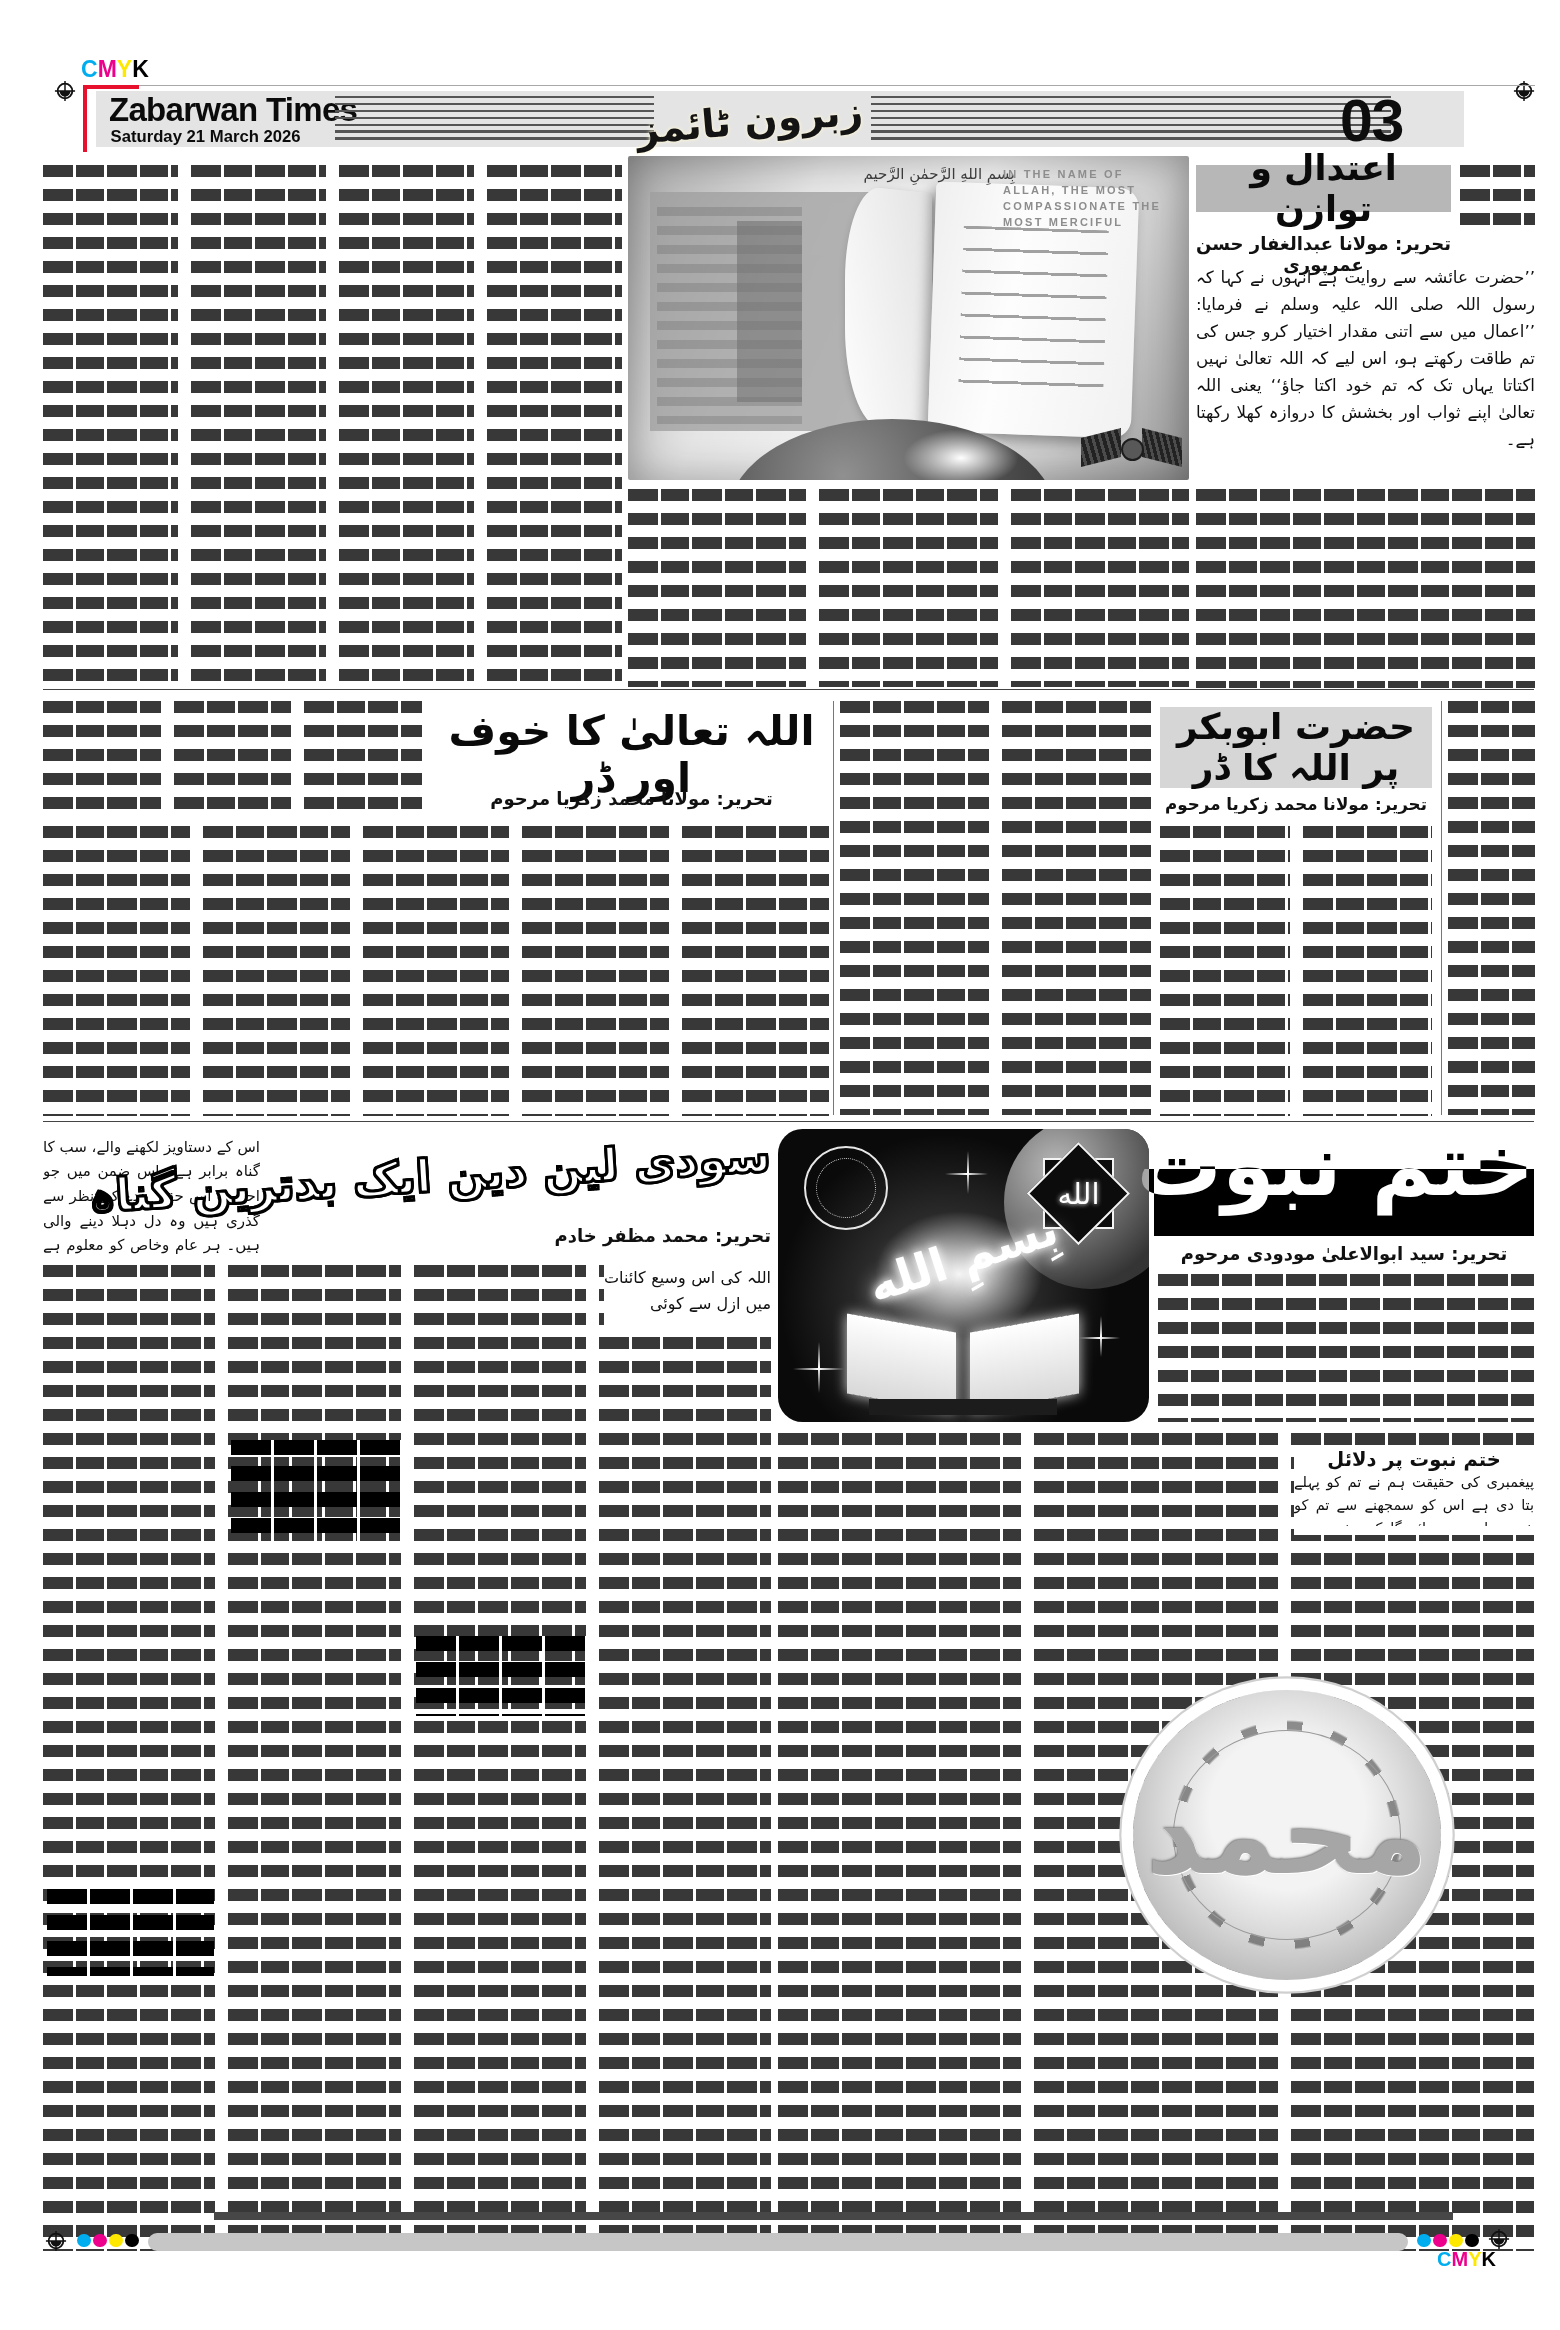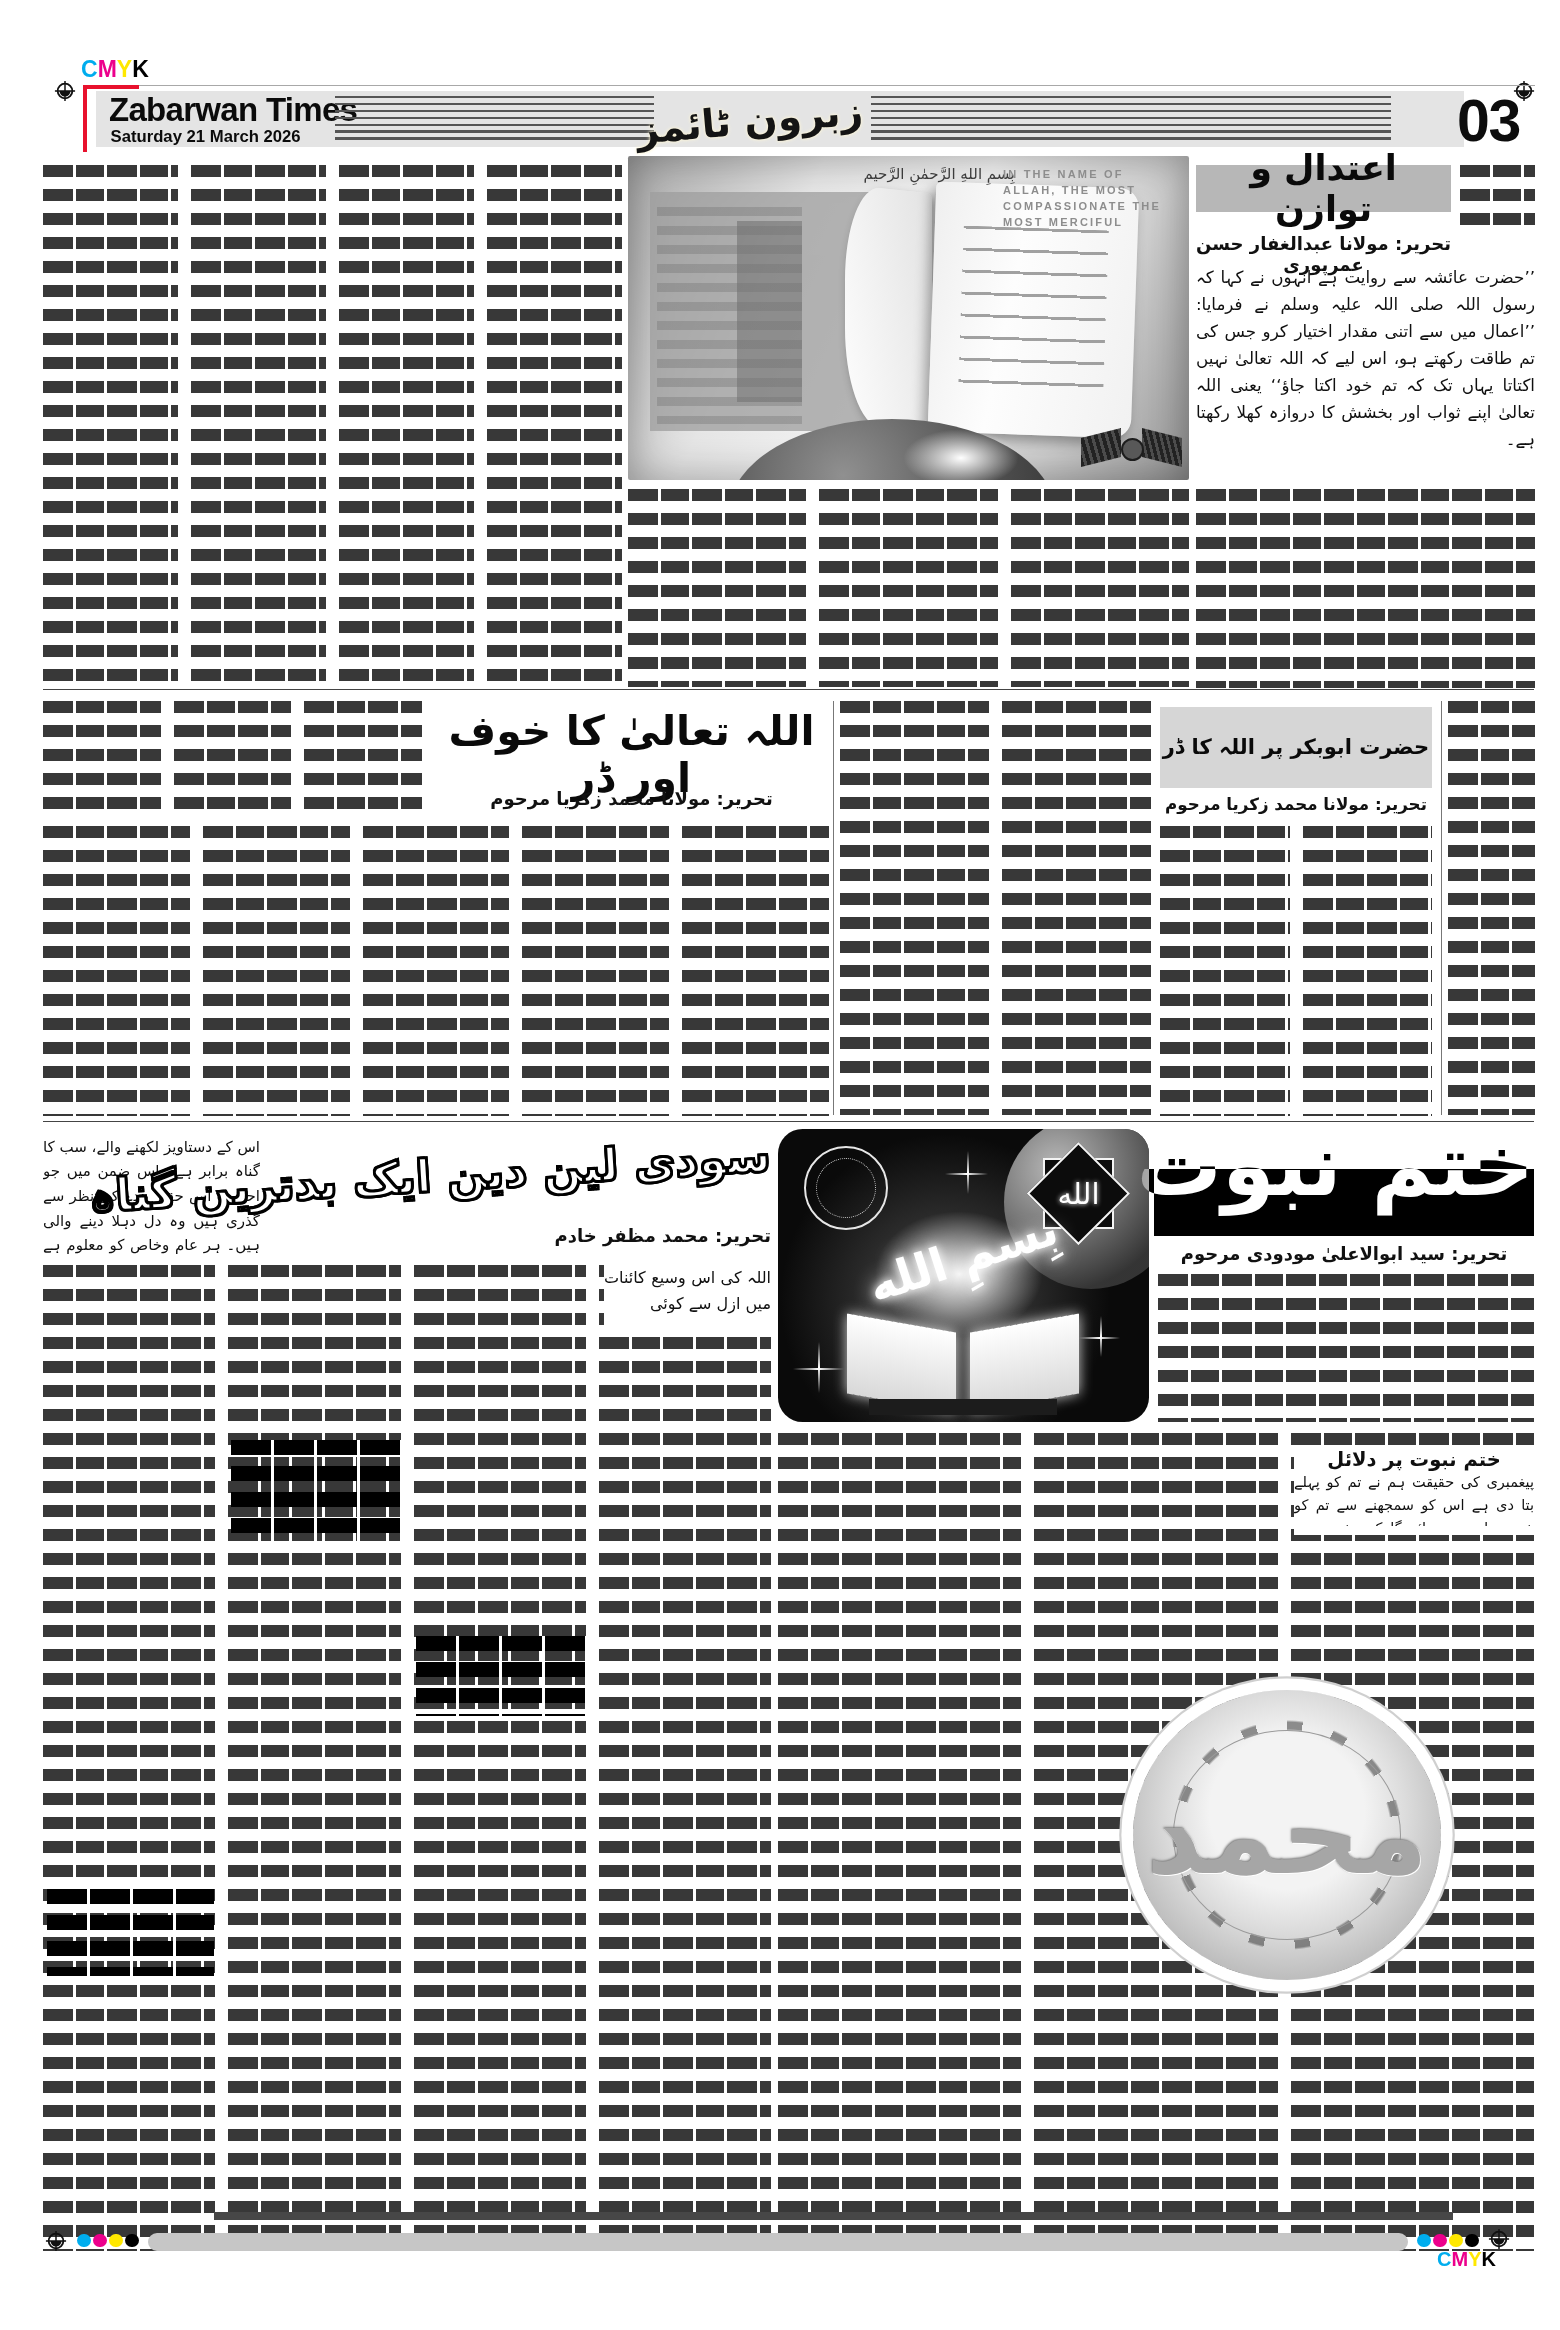--- a/index.html
+++ b/index.html
@@ -131,21 +131,21 @@
   <div class="abs hairline" style="left:87px;top:85px;width:1448px;height:1.4px;"></div>
   <div class="abs red-v" style="left:83px;top:85px;width:56px;height:4.3px;"></div>
   <div class="abs red-v" style="left:83px;top:85px;width:3.6px;height:67px;"></div>
 
   <div class="abs mast" style="left:96px;top:91px;width:1368px;height:56px;">
     <div class="abs mast-title" style="left:13px;top:0px;">Zabarwan Times</div>
     <div class="abs mast-date" style="left:14.5px;top:36px;">Saturday 21 March 2026</div>
     <div class="abs mlines" style="left:239px;top:5px;width:319px;height:46px;"></div>
     <div class="abs mast-ur" style="left:561px;top:5.8px;width:206px;text-align:center;">زبرون ٹائمز</div>
     <div class="abs mlines" style="left:775px;top:5px;width:520px;height:46px;"></div>
-    <div class="abs pagenum" style="left:1361px;top:-4.3px;">03</div>
+    <div class="abs pagenum" style="left:1244px;top:-4.3px;">03</div>
   </div>
 
   <div class="abs cols" style="left:43px;top:165px;width:579px;height:523px;">
     <div class="col tx"></div>
     <div class="col tx"></div>
     <div class="col tx"></div>
     <div class="col tx"></div>
   </div>
 
   <div class="abs img-quran" style="left:628px;top:156px;width:561px;height:324px;">
@@ -200,21 +200,21 @@
       <div class="col tx"></div>
       <div class="col tx"></div>
       <div class="col tx"></div>
     </div>
   </div>
 
   <div class="abs rule-v" style="left:833px;top:701px;height:414px;"></div>
 
   <div class="abs" style="left:840px;top:701px;width:695px;height:414px;">
     <div class="abs box-gray2" style="left:320px;top:5.8px;width:272px;height:81px;">
-      <div class="hl" style="font-size:21px;">حضرت ابوبکر پر اللہ کا ڈر</div>
+      <div class="hl" style="font-size:36px;">حضرت ابوبکر پر اللہ کا ڈر</div>
     </div>
     <div class="abs byline" style="left:320px;top:93px;width:272px;font-size:16.7px;">تحریر: مولانا محمد زکریا مرحوم</div>
     <div class="abs rule-v" style="left:601px;top:0;height:414px;"></div>
     <div class="abs tx" style="left:608px;top:0;width:87px;height:414px;"></div>
     <div class="abs cols" style="left:0;top:0;width:311px;height:414px;">
       <div class="col tx"></div>
       <div class="col tx"></div>
     </div>
     <div class="abs cols" style="left:320px;top:125px;width:272px;height:290px;">
       <div class="col tx"></div>

